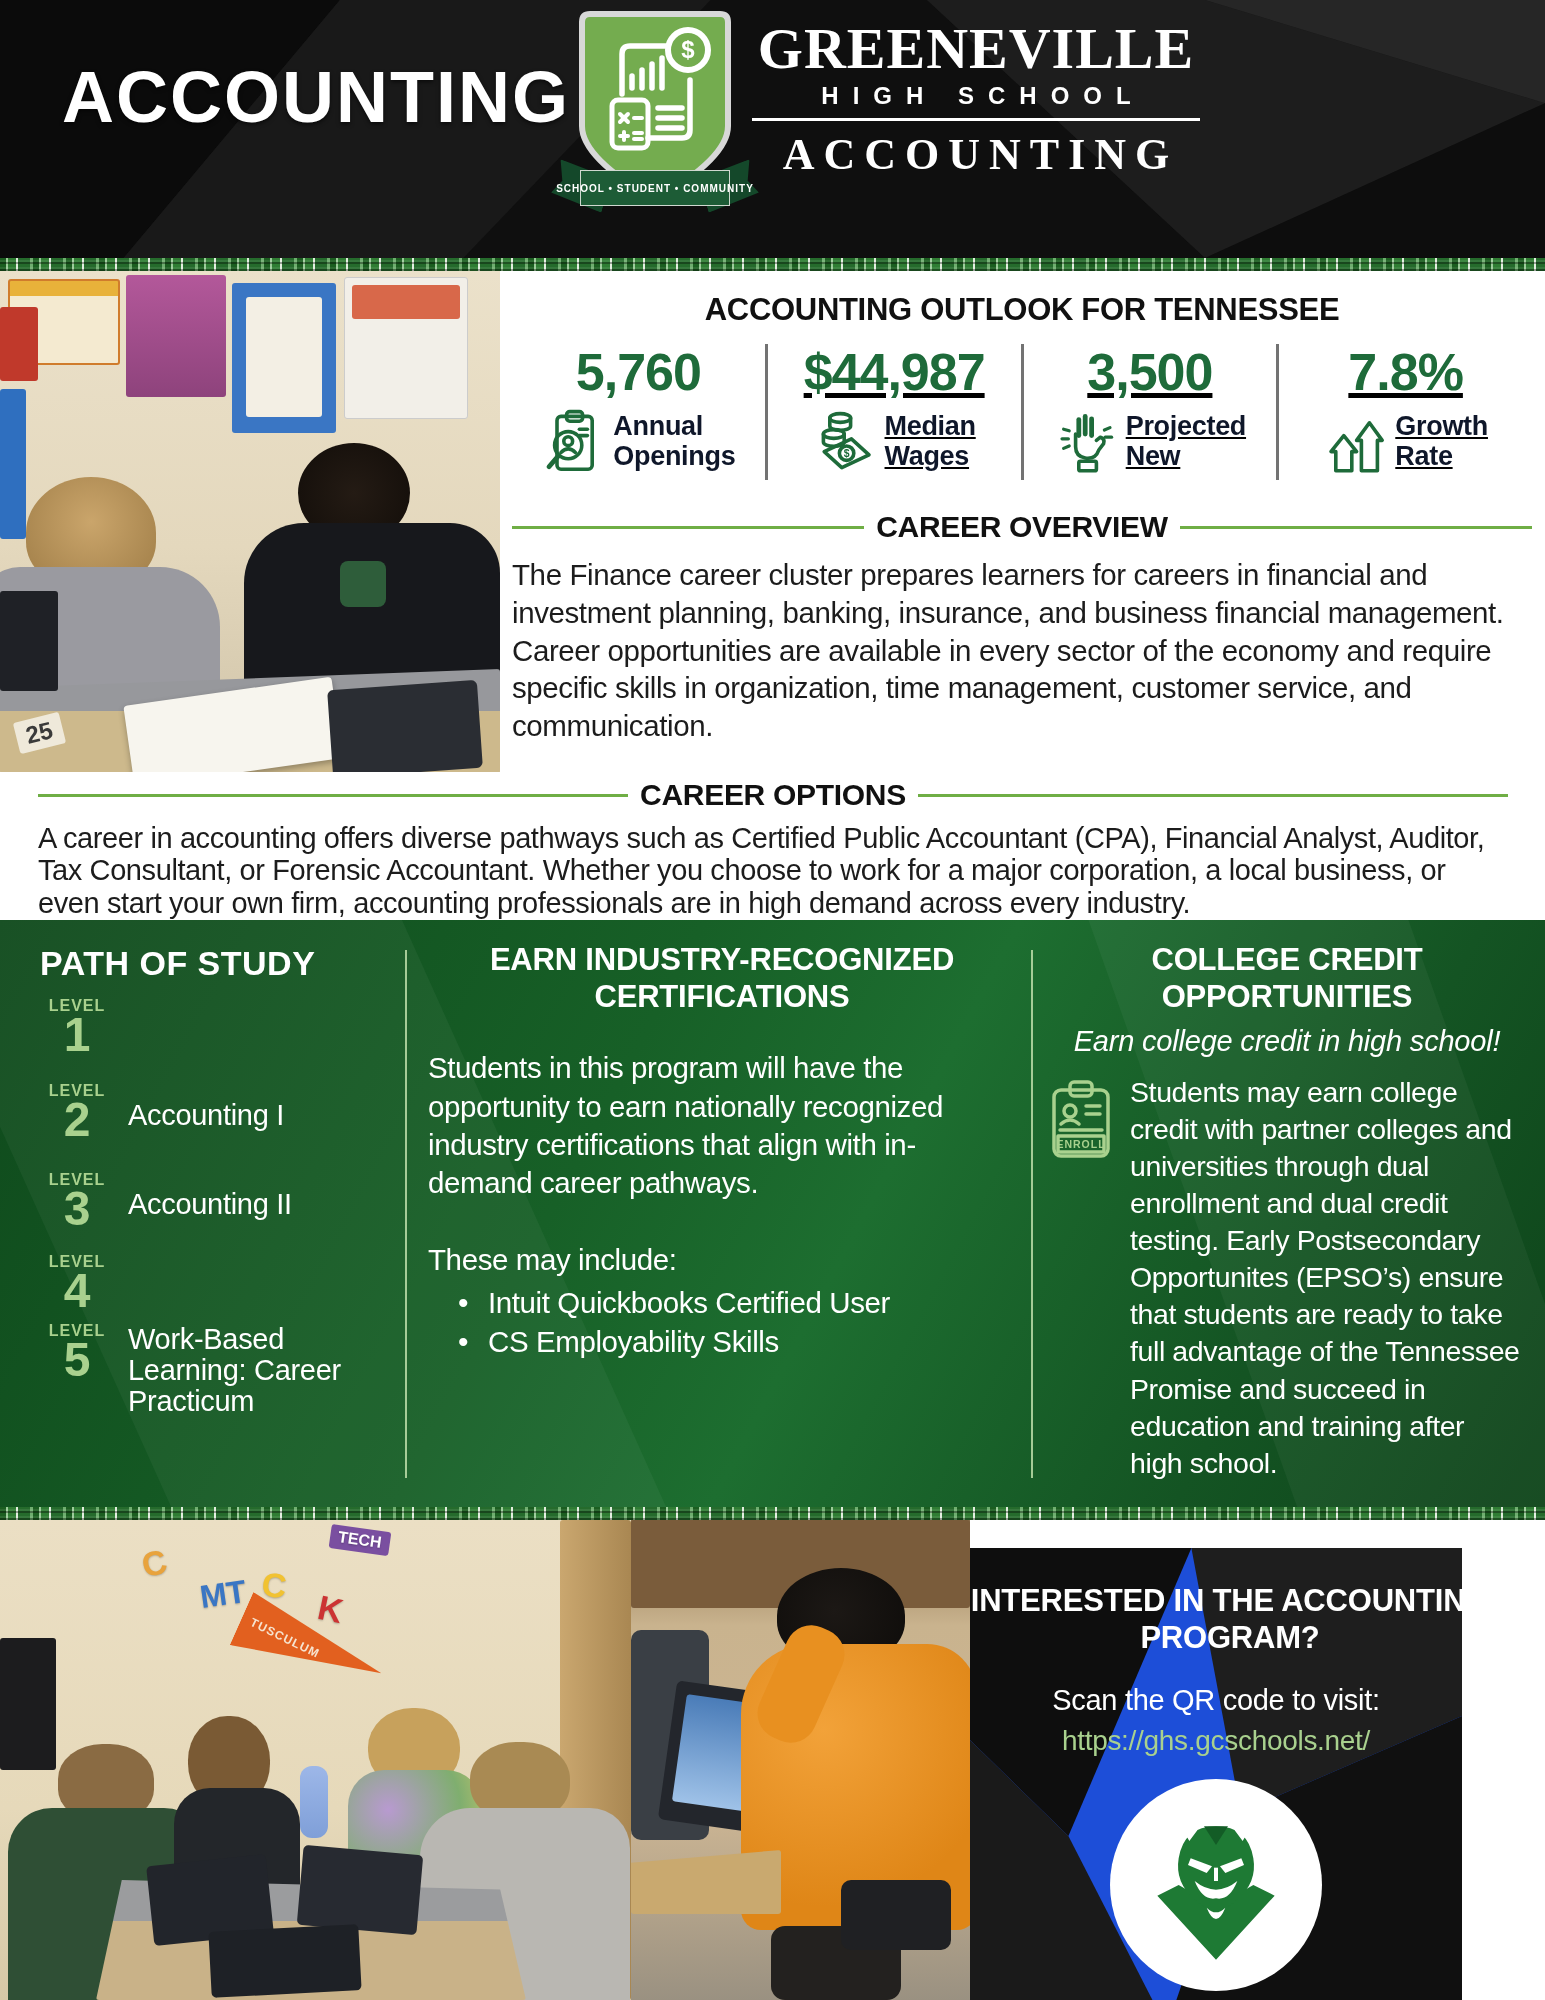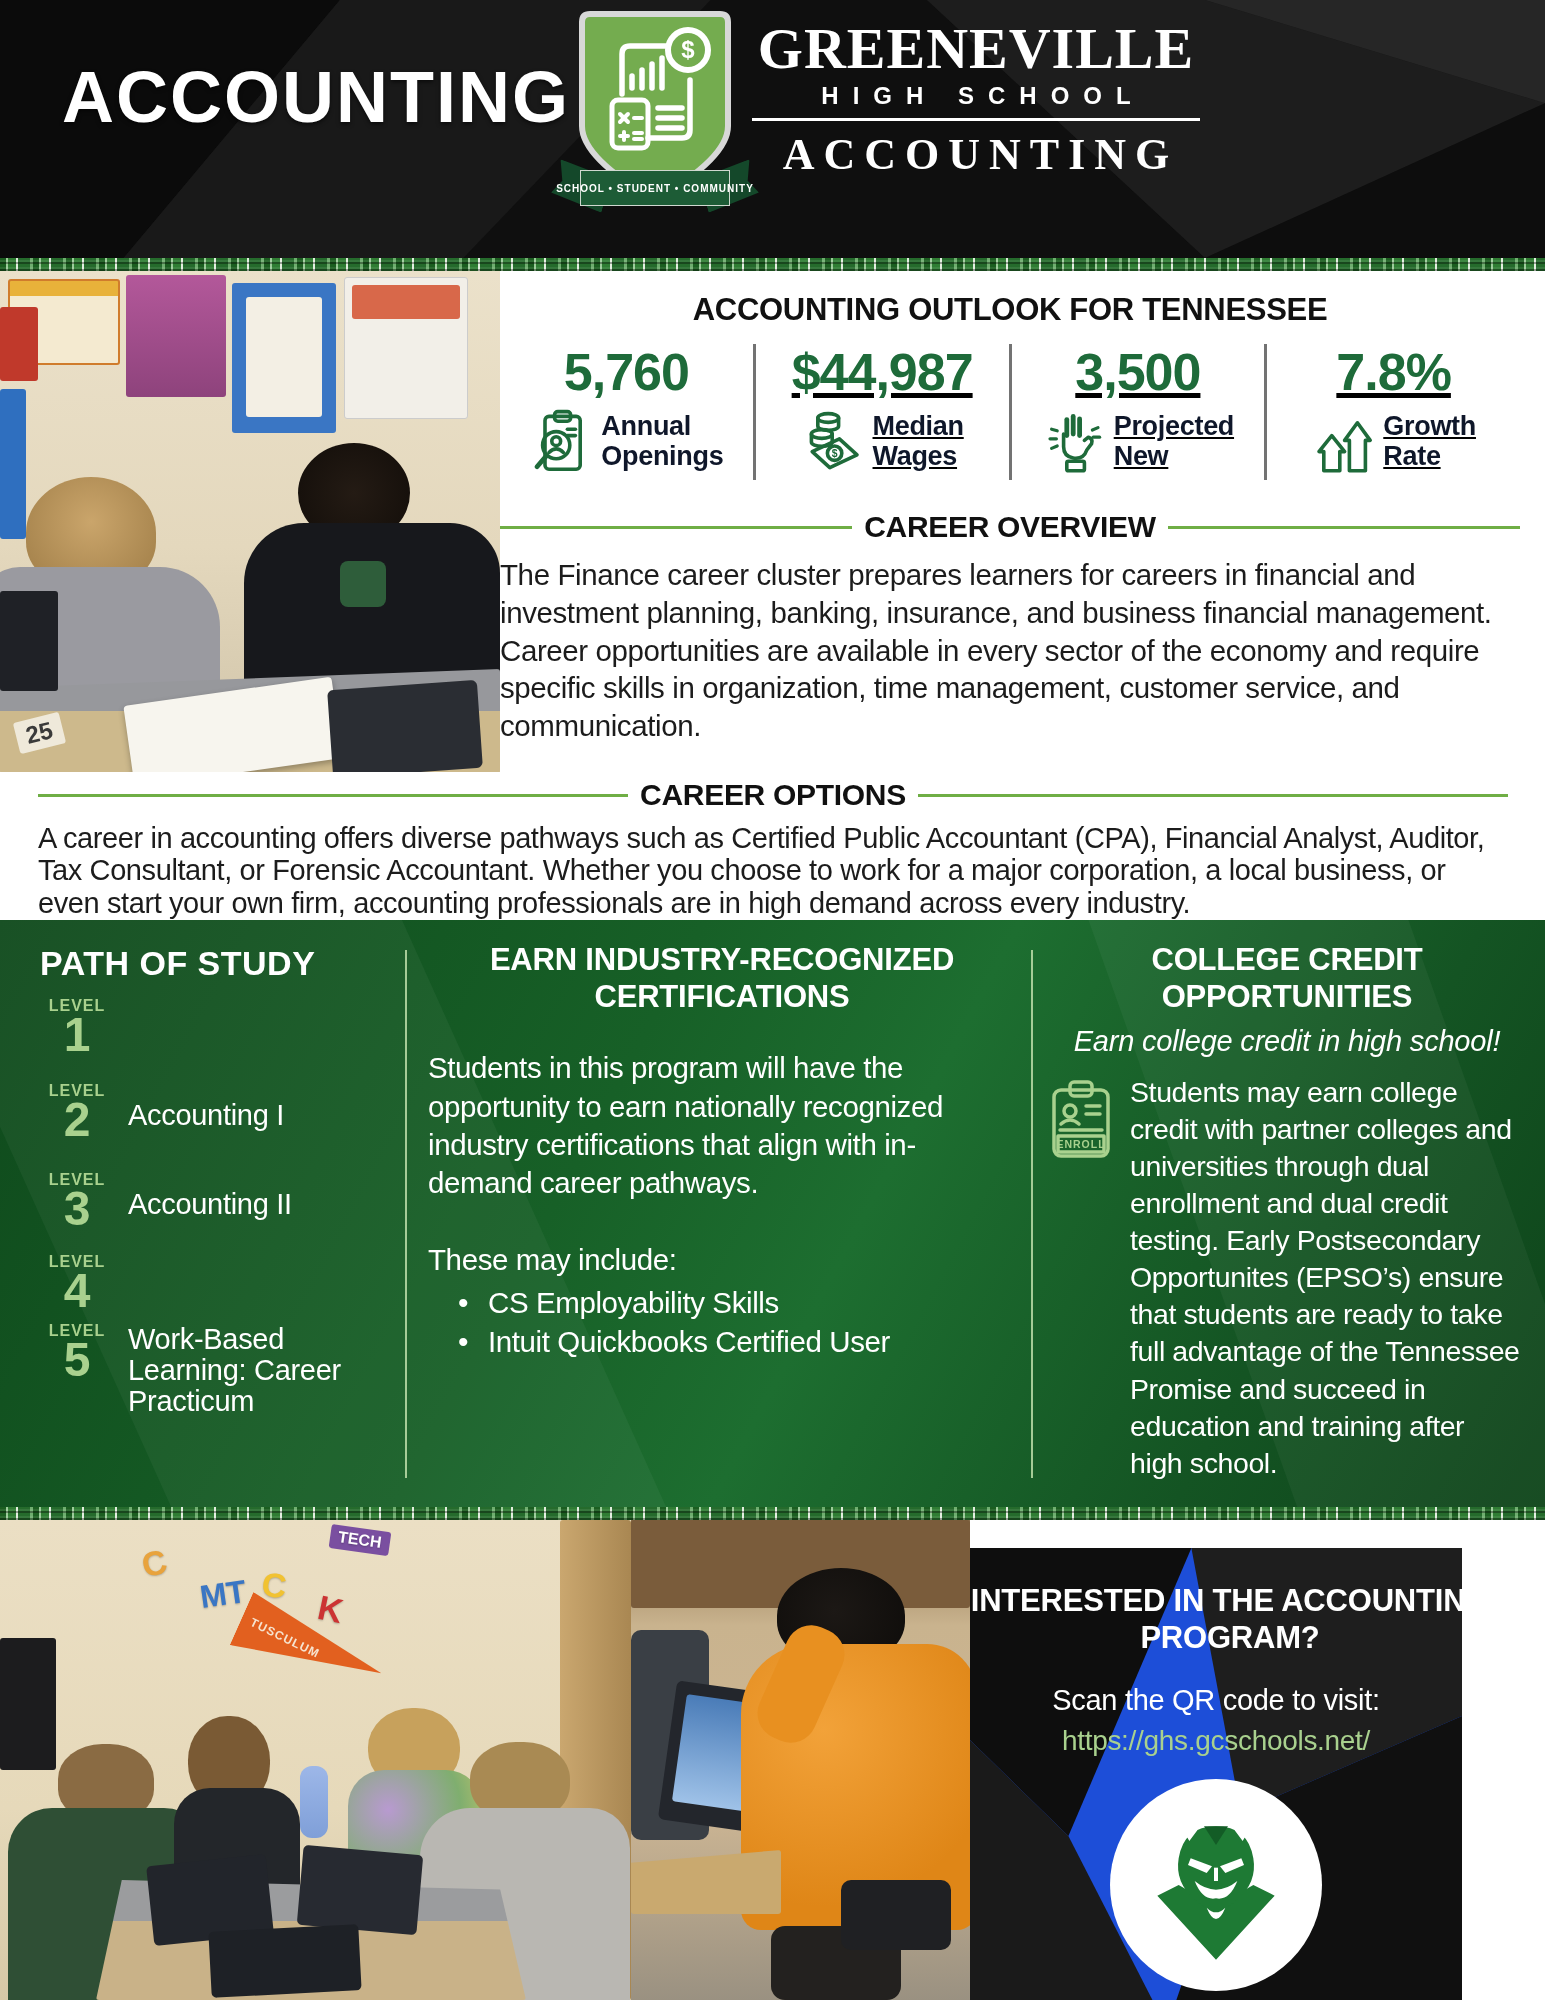--- a/index.html
+++ b/index.html
@@ -34,21 +34,21 @@
   .strip-top { top:258px; }
   .strip-bottom { top:1507px; }
 
   
   .photo { position:absolute; overflow:hidden; }
   .photo-top { left:0; top:271px; width:500px; height:501px; background:linear-gradient(180deg,#ebe1ca 0%,#e4d8bd 55%,#cfc3a8 100%); }
   .ph-rect { position:absolute; border-radius:3px; }
   .desk-tag { position:absolute; left:16px; top:446px; background:#efe9da; color:#3a3a3a; font-weight:700; font-size:24px; padding:2px 10px; transform:rotate(-14deg); border-radius:3px; }
 
   
-  .outlook { position:absolute; left:500px; top:292px; width:1020px; }
+  .outlook { position:absolute; left:512px; top:292px; width:1020px; }
   .outlook-title { text-align:center; font-size:31px; font-weight:800; color:#111; letter-spacing:-.3px; }
   .stats-row { display:flex; margin-top:16px; }
   .stat { flex:1; display:flex; flex-direction:column; align-items:center; padding:2px 4px; }
   .stat + .stat { border-left:3px solid #737373;text-decoration:underline; }
   .stat-value { font-size:52px; font-weight:800; color:#1E6B3A; letter-spacing:-1px; line-height:1.0; }
   .stat-bottom { display:flex; align-items:center; gap:8px; margin-top:8px; }
   .stat-label { font-size:27px; font-weight:700; color:#0f172a; line-height:1.1; letter-spacing:-.3px; }
 
   .rule-heading { display:flex; align-items:center; margin-top:30px; }
   .rule-heading .rule { flex:1; height:3px; background:#6FAE45; }
@@ -325,22 +325,22 @@
         </div>
         <div class="course">Work-Based Learning: Career Practicum</div>
       </div>
     </div>
 
     <div class="col2">
       <div class="col-heading">EARN INDUSTRY-RECOGNIZED CERTIFICATIONS</div>
       <div class="col2-body">Students in this program will have the opportunity to earn nationally recognized industry certifications that align with in-demand career pathways.</div>
       <div class="col2-include">These may include:</div>
       <ul class="cert-list">
+        <li>Intuit Quickbooks Certified User</li>
         <li>CS Employability Skills</li>
-        <li>Intuit Quickbooks Certified User</li>
       </ul>
     </div>
 
     <div class="col3">
       <div class="col-heading">COLLEGE CREDIT OPPORTUNITIES</div>
       <div class="col3-sub">Earn college credit in high school!</div>
       <div class="col3-row">
         <div class="enroll-icon-wrap">
           <svg width="66" height="84" viewBox="0 0 66 84" fill="none" stroke="#A9D18E" stroke-width="3.5" stroke-linecap="round" stroke-linejoin="round">
             <rect x="6" y="12" width="54" height="66" rx="7"></rect>

